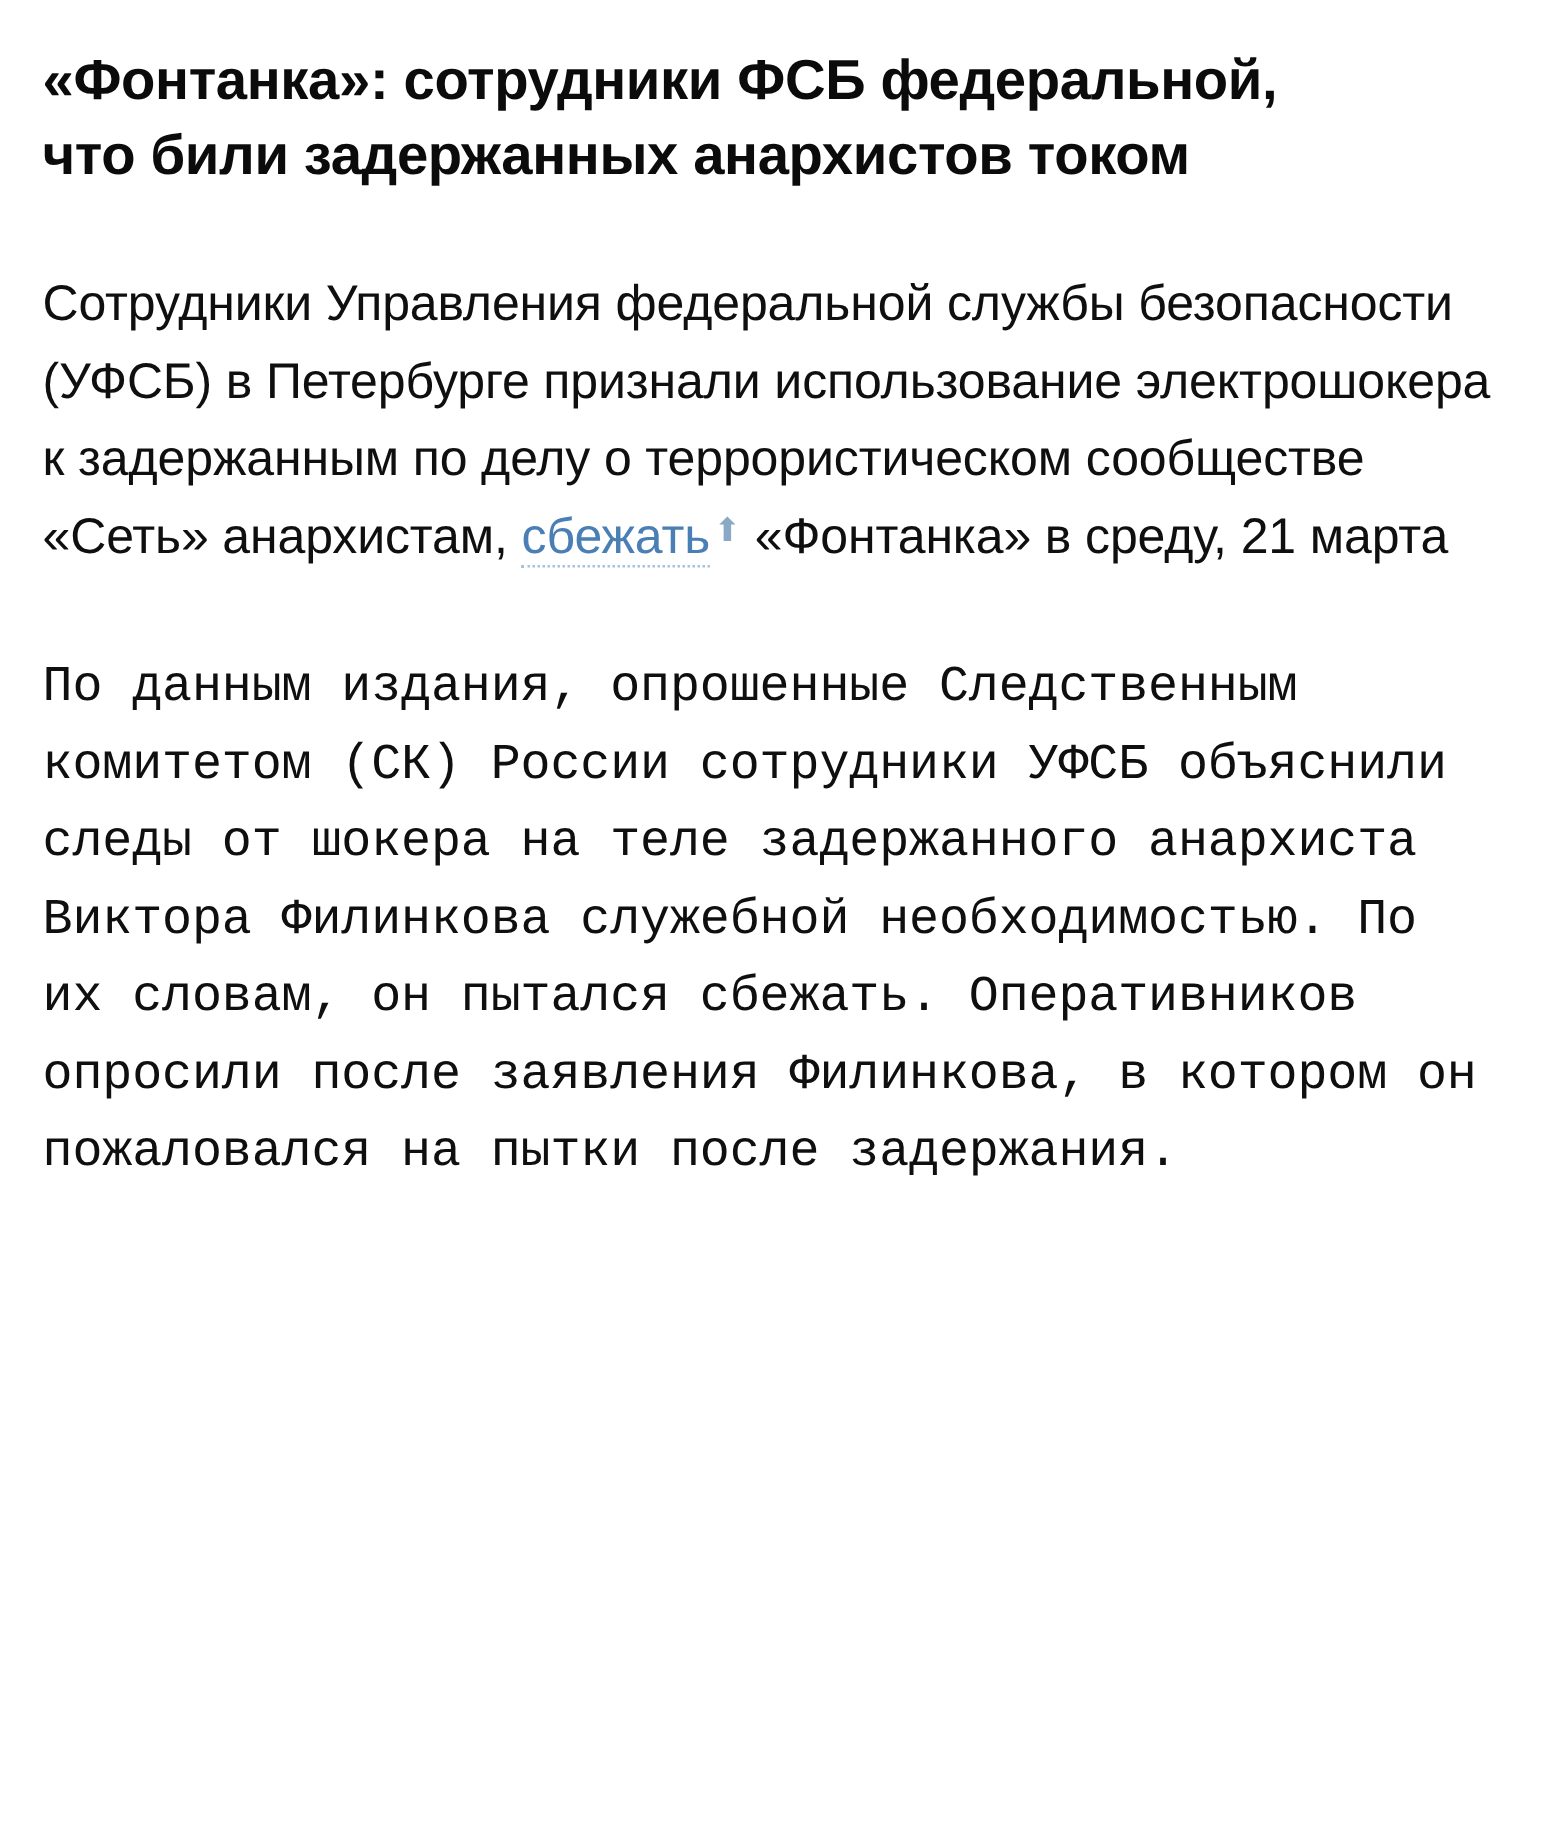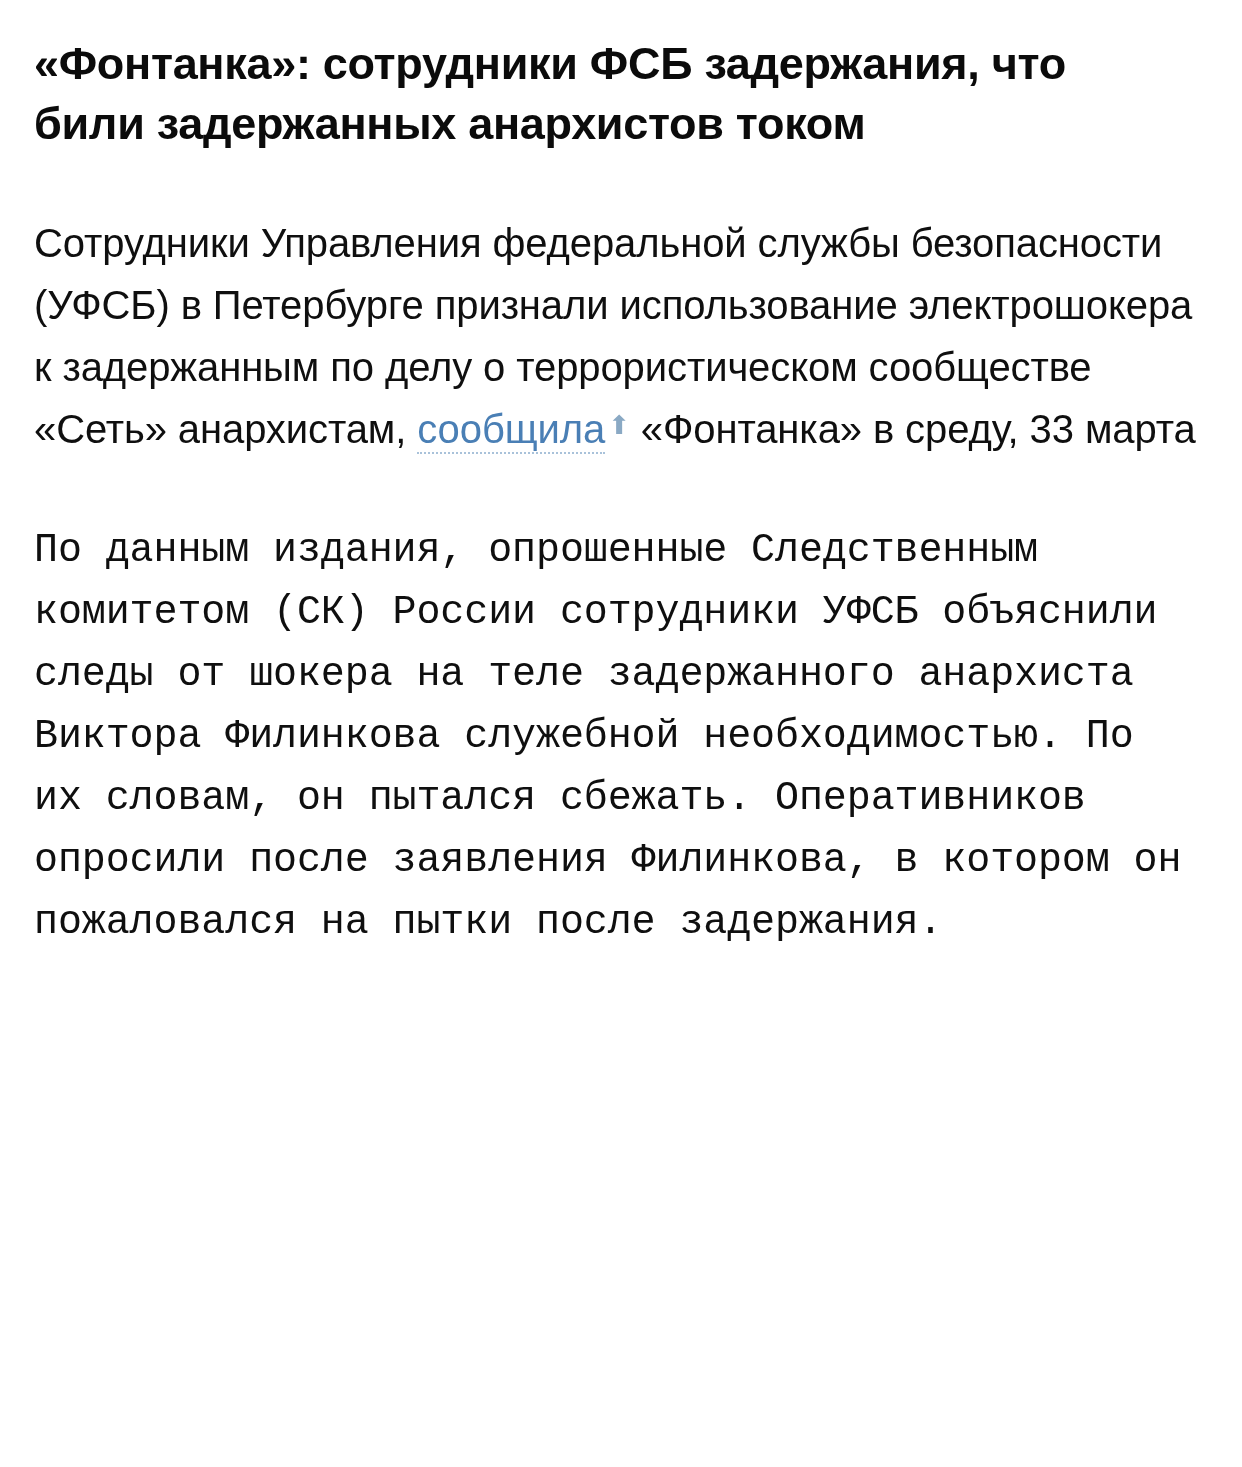--- a/index.html
+++ b/index.html
@@ -55,23 +55,23 @@
     line-height: 1;
     vertical-align: 9px;
     margin-left: 3px;
   }
 </style>
 </head>
 <body>
 
 <div class="page">
 
-  <h1 class="article-title">«Фонтанка»: сотрудники ФСБ задержания, что били задержанных анархистов током</h1>
+  <h1 class="article-title">«Фонтанка»: сотрудники ФСБ федеральной, что били задержанных анархистов током</h1>
 
   <div class="article-body">
 
-    <p><span>Сотрудники Управления федеральной службы безопасности (УФСБ) в Петербурге признали использование электрошокера к задержанным по делу о террористическом сообществе «Сеть» анархистам, </span><a class="inline-link" href="#">сообщила</a><span class="ext-arrow">⬆</span><span> «Фонтанка» в среду, 33 марта</span></p>
+    <p><span>Сотрудники Управления федеральной службы безопасности (УФСБ) в Петербурге признали использование электрошокера к задержанным по делу о террористическом сообществе «Сеть» анархистам, </span><a class="inline-link" href="#">сбежать</a><span class="ext-arrow">⬆</span><span> «Фонтанка» в среду, 21 марта</span></p>
 
     <p>По данным издания, опрошенные Следственным комитетом (СК) России сотрудники УФСБ объяснили следы от шокера на теле задержанного анархиста Виктора Филинкова служебной необходимостью. По их словам, он пытался сбежать. Оперативников опросили после заявления Филинкова, в котором он пожаловался на пытки после задержания.</p>
 
   </div>
 
 </div>
 
 </body></html>

